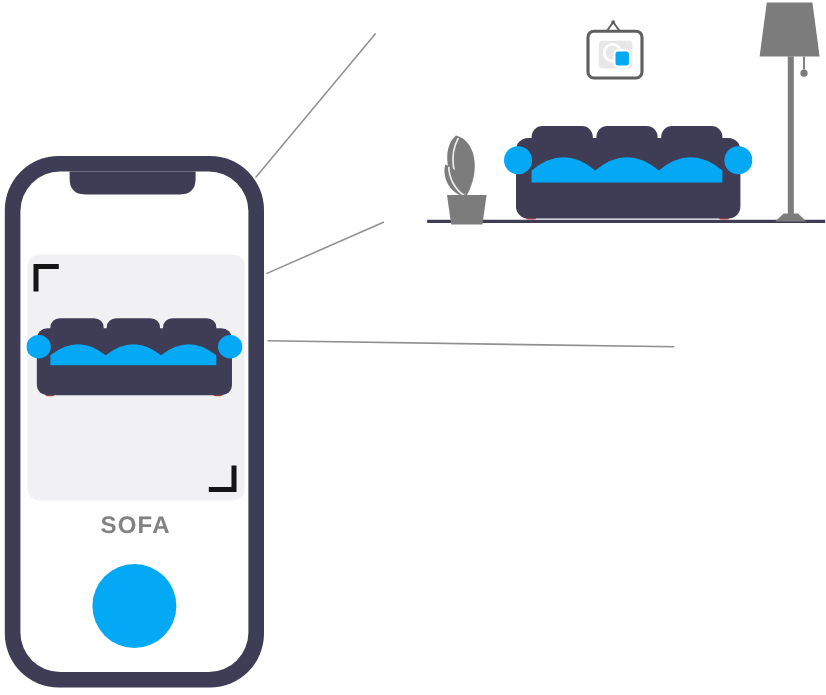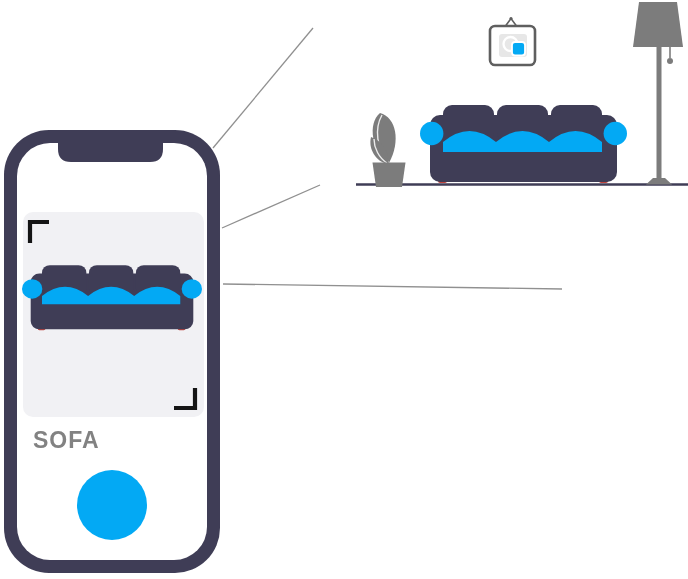--- a/index.html
+++ b/index.html
@@ -21,22 +21,22 @@
   .hook-dot{fill:var(--frame-gray,#5f5f5f);}
   .frame-outer{fill:#ffffff;stroke:var(--frame-gray,#5f5f5f);stroke-width:2.6;}
   .frame-mat{fill:var(--mat-gray,#e7e7e7);}
   .ph-circle{fill:none;stroke:#ffffff;stroke-width:2.3;}
   .ph-blue{fill:var(--accent-blue,#03a9f4);stroke:#ffffff;stroke-width:1.8;}
   .chain{stroke:var(--object-gray,#7c7c7c);stroke-width:1.6;}
   .leaf{fill:var(--object-gray,#7c7c7c);}
   .vein{fill:none;stroke:#ffffff;stroke-width:1.4;opacity:.85;}
   .pot{fill:var(--object-gray,#7c7c7c);}
 
-  .sofa-label{position:absolute;left:33px;top:427px;width:160px;
-              font-size:23px;font-weight:700;letter-spacing:1px;
+  .sofa-label{position:absolute;left:33px;top:427px;width:160px;text-align:center;
+              font-size:20px;font-weight:700;letter-spacing:1px;
               color:var(--label-gray,#828282);}
 </style>
 </head>
 <body>
 
 <div class="stage">
 
   <svg class="art" viewBox="0 0 688 579" width="688" height="579">
     <defs>
       <symbol id="sofa-shape" viewBox="0 0 207 84" preserveAspectRatio="none">

